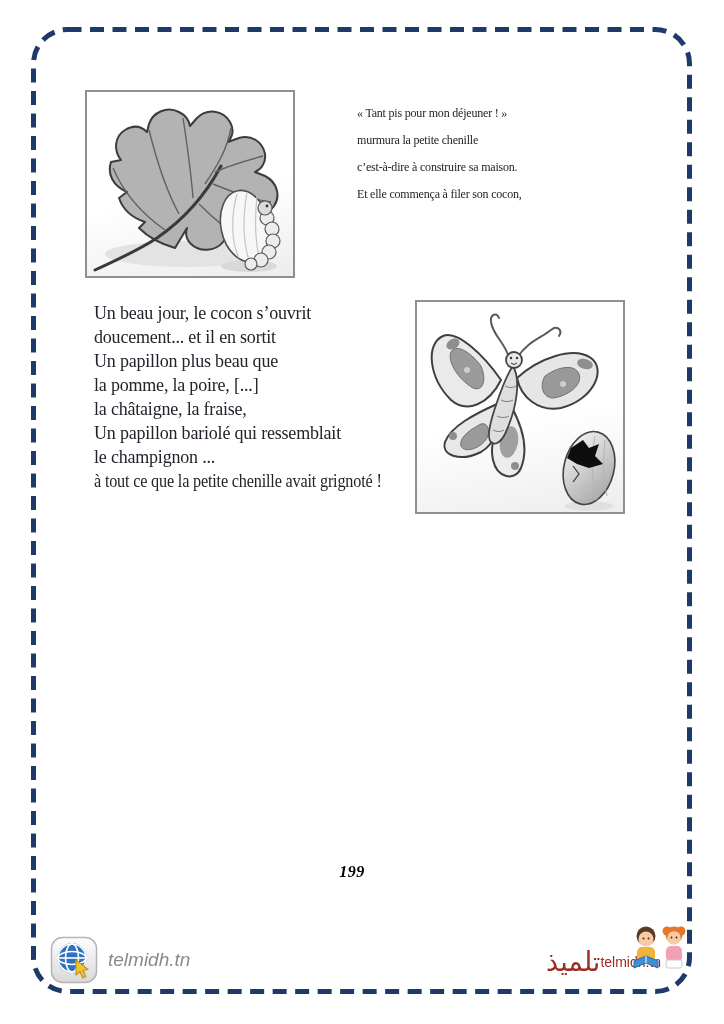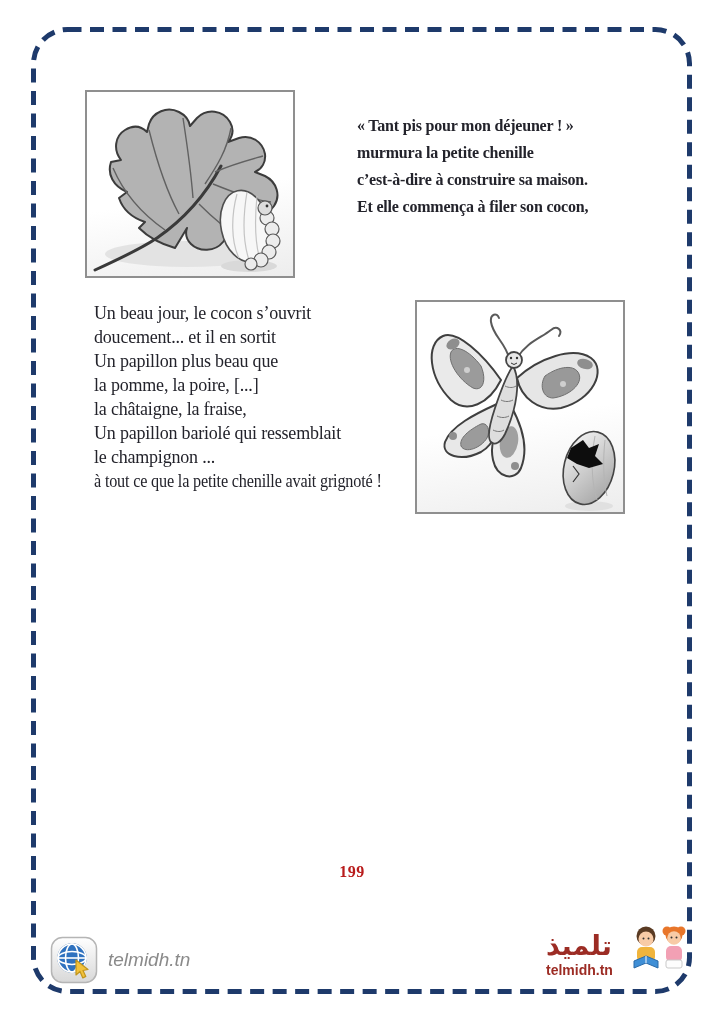--- a/index.html
+++ b/index.html
@@ -9,39 +9,39 @@
   }
   .frame-svg{position:absolute;left:0;top:0;width:724px;height:1024px;}
   .figure{
     position:absolute;box-sizing:border-box;border:2px solid #8f8f8f;
     background:linear-gradient(170deg,#ffffff 55%,#ededed 100%);
   }
   .figure svg{display:block;width:100%;height:100%;}
   .fig-leaf{left:85px;top:90px;width:210px;height:188px;}
   .fig-butterfly{left:415px;top:300px;width:210px;height:214px;}
   .textblock{position:absolute;letter-spacing:-0.2px;}
-  .quote{left:357px;top:112px;font-size:16px;line-height:27px;font-weight:bold;}
+  .quote{left:357px;top:100px;font-size:12px;line-height:27px;}
   .story{left:79px;top:301px;font-size:18px;line-height:24px;margin-left:15px;}
   .t-line{white-space:nowrap;}
   .story .t-line:last-child{transform:scaleX(0.9);transform-origin:left center;}
   .page-number{
     position:absolute;left:0;right:20px;top:863px;text-align:center;
-    font-size:16px;font-weight:bold;letter-spacing:0.5px;color:#b91c1c;
+    font-size:16px;font-weight:bold;letter-spacing:0.5px;color:#000000;font-style:italic;
   }
   .brand-left{
     position:absolute;left:50px;top:936px;display:flex;align-items:center;gap:10px;
   }
   .brand-left .brand-text{
     font-family:"Liberation Sans",sans-serif;font-style:italic;
     font-size:19px;color:#8a8a8a;
   }
   .brand-right{
     position:absolute;left:546px;top:920px;display:flex;align-items:flex-end;gap:4px;
   }
-  .brand-right .col{display:flex;flex-direction:column;width:82px;font-weight:bold;}
+  .brand-right .col{display:flex;flex-direction:row;align-items:center;width:82px;}
   .brand-right .arabic{
     font-family:"DejaVu Sans",sans-serif;font-size:27px;line-height:32px;color:#9c2c24;
   }
   .brand-right .latin{
     font-family:"Liberation Sans",sans-serif;font-size:14px;line-height:15px;
     color:#9c2c24;margin-top:1px;
   }
 </style>
 </head>
 <body>

